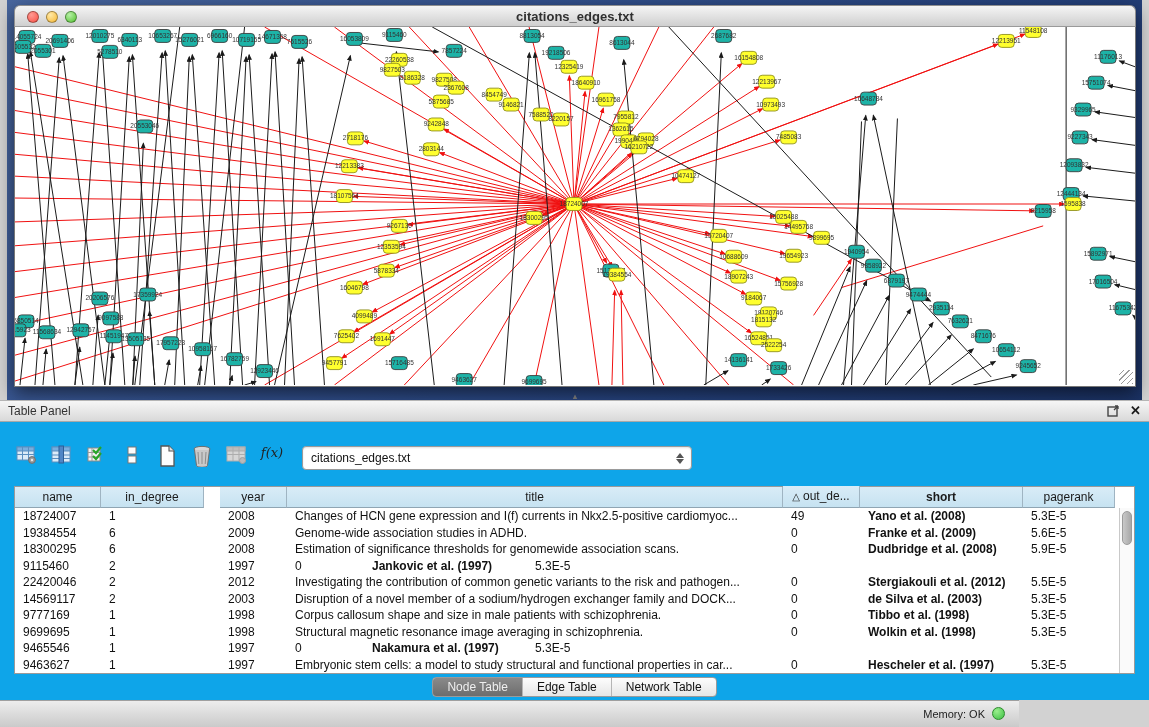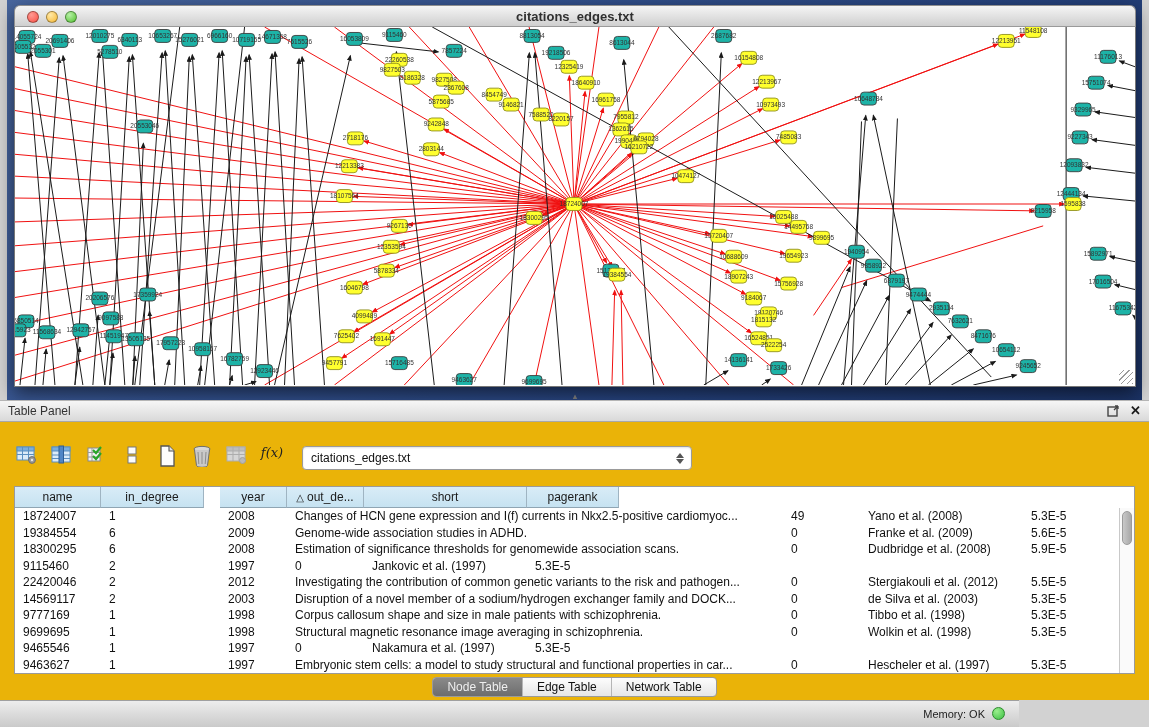--- a/index.html
+++ b/index.html
@@ -26,21 +26,21 @@
   .canvas svg { display:block; }
   .resize-grip { position:absolute; right:2px; bottom:2px; width:14px; height:14px;
     background:repeating-linear-gradient(135deg,transparent 0 3px,#9a9a9a 3px 4px); }
 
   
   .divider-handle { position:absolute; left:567px; top:393px; width:16px; height:7px;
     color:#6b6b6b; font-size:9px; line-height:7px; text-align:center; }
 
   
   .table-panel { position:absolute; left:0; top:400px; width:1149px; height:300px;
-    background:#eab308; }
+    background:#0ea5e9; }
   .panel-header { height:22px; background:linear-gradient(#f6f6f6,#d9d9d9);
     border-top:1px solid #b5b5b5; border-bottom:1px solid #a8a8a8; position:relative; }
   .panel-header .panel-title { font-size:12px; color:#333; line-height:21px; padding-left:8px; }
   .panel-header .hdr-icons { position:absolute; right:8px; top:3px; display:flex; gap:10px; align-items:center; }
   .float-icon svg { display:block; }
   .close-icon { font-size:13px; font-weight:bold; color:#1a1a1a; line-height:14px; }
 
   .toolbar { position:absolute; left:14px; top:42px; height:32px; display:flex; align-items:center; gap:9px; }
   .tool-btn { width:26px; height:26px; display:flex; align-items:flex-start; justify-content:center; }
   .fx-label { font-family:"DejaVu Serif", serif; font-style:italic; font-size:13px; color:#222; }
@@ -49,31 +49,31 @@
     box-shadow:inset 0 1px 2px rgba(0,0,0,.12); }
   .combo .combo-text { font-size:12px; color:#111; line-height:22px; padding-left:8px;
     white-space:nowrap; overflow:hidden; }
   .combo .stepper { position:absolute; right:5px; top:3px; width:12px; height:17px;
     display:flex; flex-direction:column; align-items:center; justify-content:center; gap:1px; }
   .stepper .up { width:0; height:0; border-left:4px solid transparent; border-right:4px solid transparent; border-bottom:5px solid #555; }
   .stepper .down { width:0; height:0; border-left:4px solid transparent; border-right:4px solid transparent; border-top:5px solid #555; }
 
   .table-wrap { position:absolute; left:14px; top:86px; width:1121px; height:188px;
     background:#ffffff; border:1px solid #9a9a9a; }
-  .thead { display:flex; height:21px; }
+  .thead { display:flex; height:21px;align-items:flex-end; }
   .th { background:linear-gradient(#d9ecf7,#c6e2f1); border-right:1px solid #9fb4c2;
     border-bottom:1px solid #8fa5b3; font-size:12px; color:#1a1a1a; text-align:center;
     line-height:20px; white-space:nowrap; overflow:hidden; }
   .th .sort-glyph { font-size:10px; margin-right:3px; color:#222; }
   .tbody { position:relative; }
   .tr { display:flex; height:16.5px; background:#fff; }
   .td { font-size:12px; color:#111; line-height:16px; padding-left:8px;
     white-space:nowrap; overflow:hidden; }
   .c0{width:86px;} .c1{width:103px;} .c2{width:67px;margin-left:16px;} .c3{width:496px;}
-  .c4{width:77px;} .c5{width:163px;} .c6{width:92px;}
+  .c4{width:77px;} .c5{width:163px;font-weight:bold;} .c6{width:92px;}
   .vscroll { position:absolute; right:0px; top:21px; width:15px; height:165px;
     background:#fafafa; border-left:1px solid #c9c9c9; }
   .vthumb { position:absolute; left:2px; top:3px; width:10px; height:34px;
     background:linear-gradient(90deg,#c9c9c9,#a8a8a8); border-radius:5px; border:1px solid #9b9b9b; }
 
   .tabs-row { position:absolute; left:0; top:274px; width:1149px; height:26px;
     display:flex; justify-content:center; align-items:center; }
   .seg { display:flex; border:1px solid #9a9a9a; border-radius:4px; overflow:hidden;
     background:linear-gradient(#fdfdfd,#e6e6e6); height:20px; }
   .seg .tab { font-size:12px; color:#111; line-height:19px; padding:0 14px;
@@ -799,20 +799,21 @@
           <span class="down"></span>
       </div>
     </div>
   </div>
 
   <div class="table-wrap">
     <div class="thead" id="thead">
         <div class="th c0"><span>name</span></div>
         <div class="th c1"><span>in_degree</span></div>
         <div class="th c2"><span>year</span></div>
+        <div class="th c3"><span>title</span></div>
         <div class="th c4"><span class="sort-glyph">△</span><span>out_de...</span></div>
         <div class="th c5"><span>short</span></div>
         <div class="th c6"><span>pagerank</span></div>
       </div>
     <div class="tbody" id="tbody">
         <div class="tr">
           <div class="td c0">18724007</div>
           <div class="td c1">1</div>
           <div class="td c2">2008</div>
           <div class="td c3">Changes of HCN gene expression and I(f) currents in Nkx2.5-positive cardiomyoc...</div>

